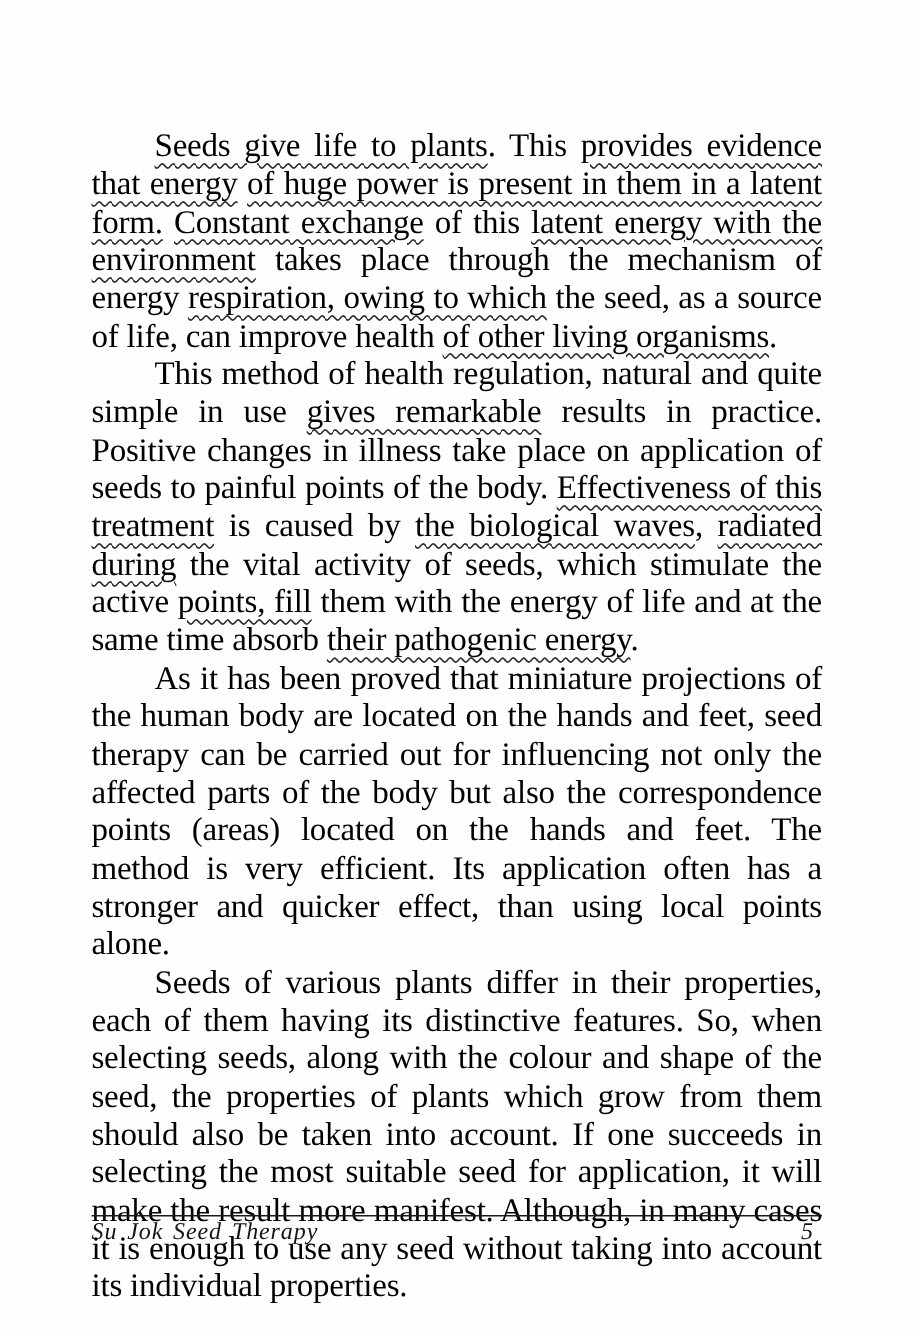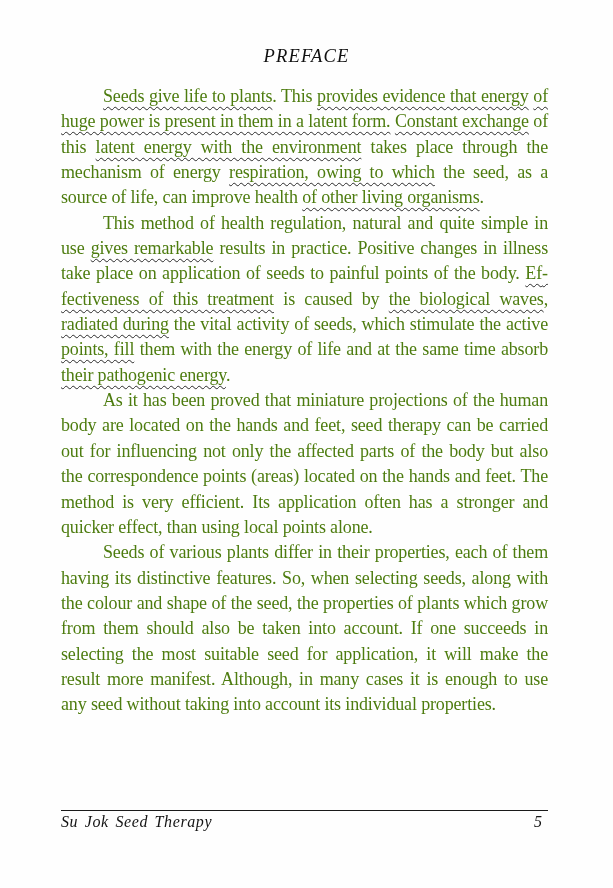--- a/index.html
+++ b/index.html
@@ -5,43 +5,42 @@
   html, body { margin: 0; padding: 0; background: #ffffff; }
   body { width: 613px; height: 888px; position: relative; overflow: hidden; color: #141414; }
   .page { position: absolute; left: 0; top: 0; width: 613px; height: 888px; background: #fefefe; }
   .title {
     position: absolute; left: 0; width: 613px; top: 46px; text-align: center;
     font-family: "Liberation Serif", serif; font-style: italic; font-size: 18.5px;
     letter-spacing: 1.2px; color: #111;
   }
   .body {
     position: absolute; left: 61px; top: 84px; width: 487px;
-    font-family: "Liberation Serif", serif; font-size: 18px; line-height: 25.35px;
-    text-align: justify; color: #4d7c0f; letter-spacing: -0.15px;
+    font-family: "Liberation Serif", serif; font-size: 22px; line-height: 25.35px;
+    text-align: justify; color: #000000; letter-spacing: -0.15px;
   }
   .body p { margin: 0; text-indent: 42px; }
   .ul {
     text-decoration: underline; text-decoration-style: wavy; text-decoration-color: #2a2a2a;
     text-decoration-thickness: 1px; text-underline-offset: 4px;
   }
   .rule { position: absolute; left: 61px; top: 810px; width: 487px; height: 1px; background: #1a1a1a; }
   .footer-title {
     position: absolute; left: 61px; top: 813px;
     font-family: "Liberation Serif", serif; font-style: italic; font-size: 16px; letter-spacing: 0.6px; word-spacing: 2px; color: #141414;
   }
   .footer-page {
     position: absolute; right: 71px; top: 813px;
     font-family: "Liberation Serif", serif; font-style: italic; font-size: 16px; color: #141414;
   }
 </style>
 </head>
 <body>
 
 <div class="page">
-  <div class="title">PREFACE</div>
 
   <div class="body">
     <p><span class="ul">Seeds give life to plants</span><span>. This </span><span class="ul">provides evidence that energy</span><span> </span><span class="ul">of huge power is present in them in a latent form.</span><span> </span><span class="ul">Constant exchange</span><span> of this </span><span class="ul">latent energy with the environment</span><span> takes place through the mechanism of energy </span><span class="ul">respiration, owing to which</span><span> the seed, as a source of life, can improve health </span><span class="ul">of other living organisms</span><span>.</span></p>
     <p><span>This method of health regulation, natural and quite simple in use </span><span class="ul">gives remarkable</span><span> results in practice. Positive changes in illness take place on application of seeds to painful points of the body. </span><span class="ul">Ef­fectiveness of this treatment</span><span> is caused by </span><span class="ul">the biological waves</span><span>, </span><span class="ul">radiated during</span><span> the vital activity of seeds, which stimulate the active </span><span class="ul">points, fill</span><span> them with the energy of life and at the same time absorb </span><span class="ul">their pathogenic energy</span><span>.</span></p>
     <p><span>As it has been proved that miniature projections of the human body are located on the hands and feet, seed therapy can be carried out for influencing not only the affected parts of the body but also the correspondence points (areas) located on the hands and feet. The method is very efficient. Its application often has a stronger and quicker effect, than using local points alone.</span></p>
     <p><span>Seeds of various plants differ in their properties, each of them having its distinctive features. So, when selecting seeds, along with the colour and shape of the seed, the properties of plants which grow from them should also be taken into account. If one succeeds in selecting the most suitable seed for application, it will make the result more manifest. Although, in many cases it is enough to use any seed without taking into account its individual properties.</span></p>
   </div>
 
   <div class="rule"></div>
   <div class="footer-title">Su Jok Seed Therapy</div>

